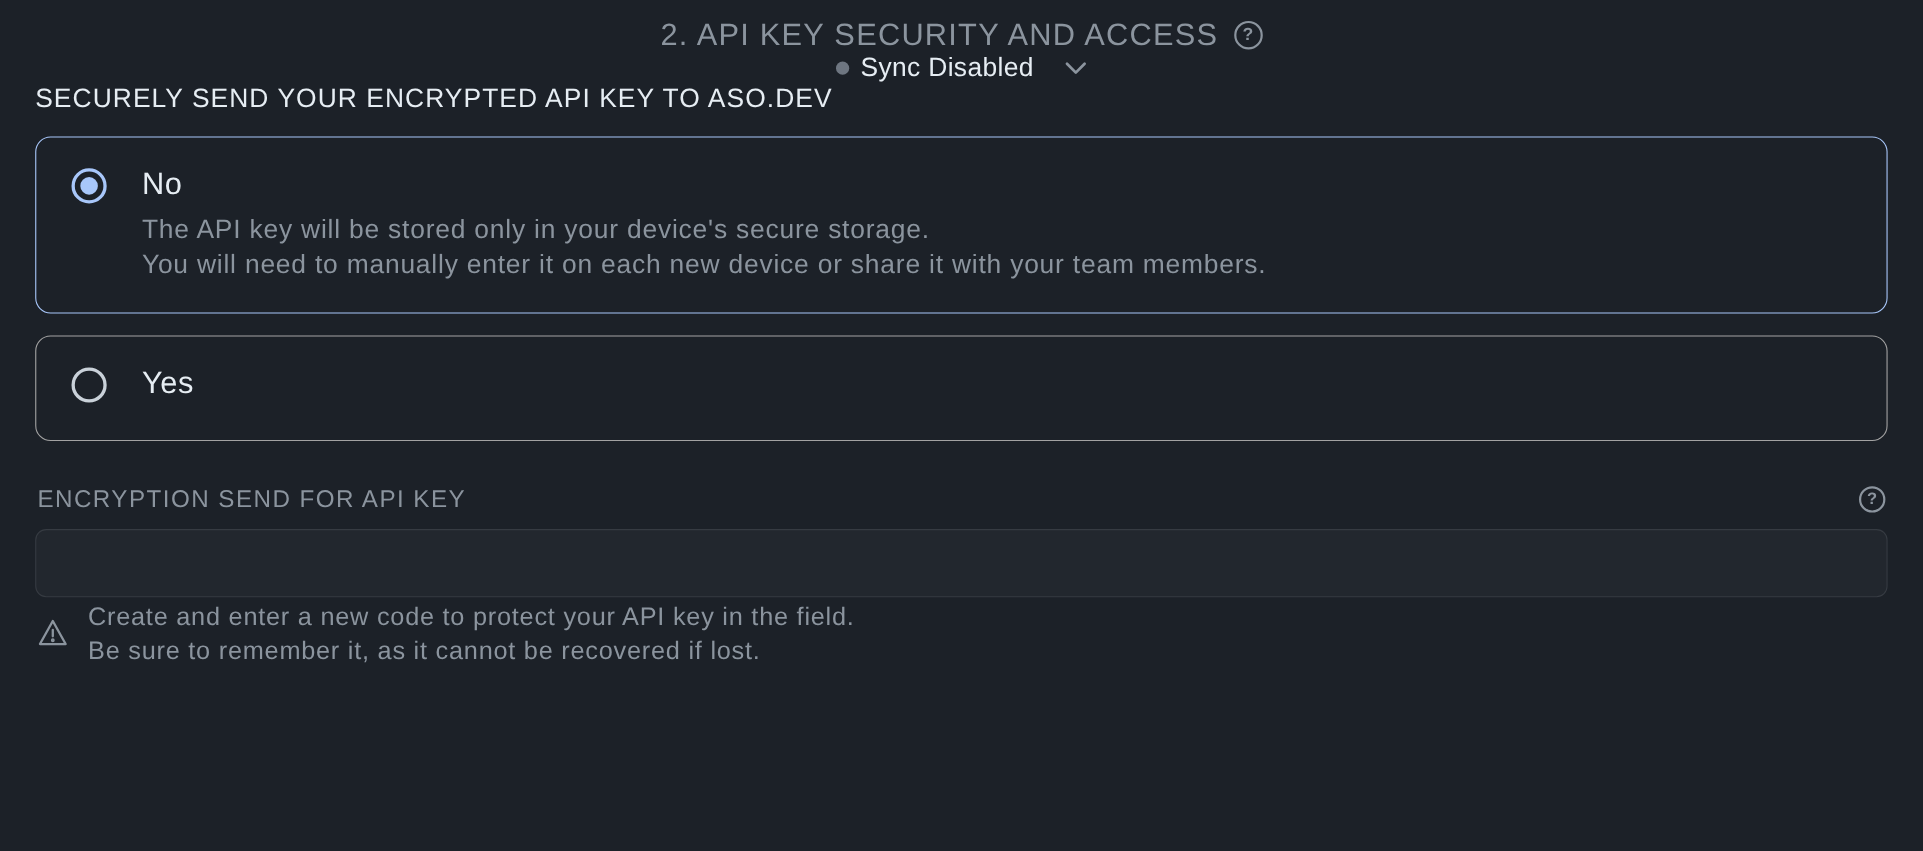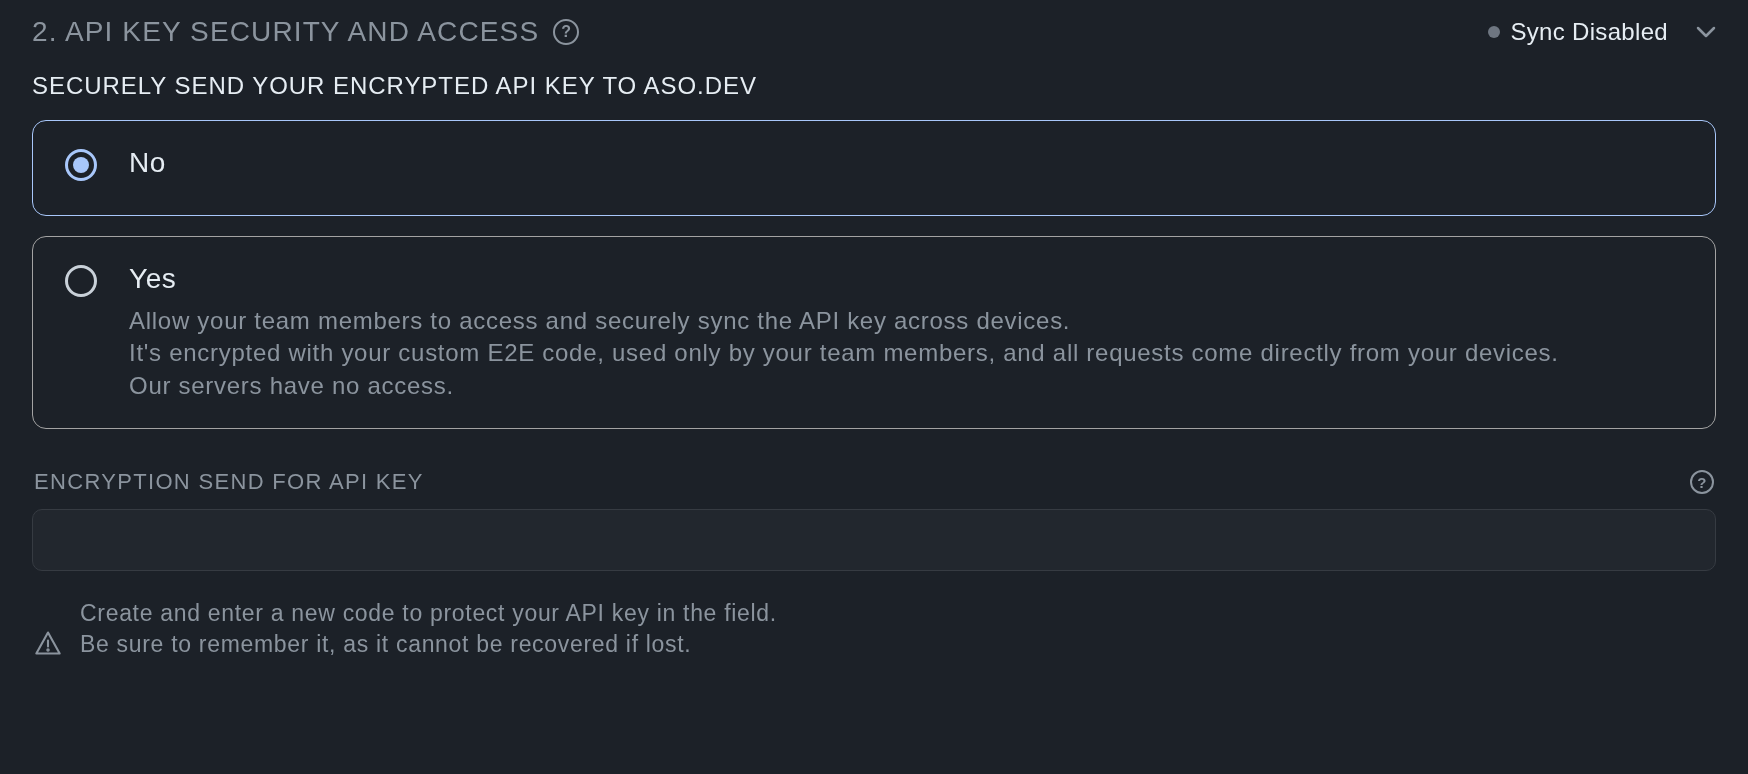--- a/index.html
+++ b/index.html
@@ -10,21 +10,21 @@
       padding: 16px 32px 28px 32px;
       width: 1748px;
       height: 774px;
       overflow: hidden;
       letter-spacing: 0.02em;
     }
     .header-row {
       display: flex;
       align-items: center;
       justify-content: space-between;
-      margin-bottom: 24px;
+      flex-direction: column;
     }
     .section-title-wrap {
       display: flex;
       align-items: center;
       gap: 14px;
     }
     .section-title {
       color: #8b949e;
       font-size: 28px;
       font-weight: 500;
@@ -157,23 +157,23 @@
       background: #22272e;
       border: 1px solid #363b42;
       border-radius: 10px;
       color: #e6edf3;
       font-size: 20px;
       padding: 0 18px;
       outline: none;
     }
     .enc-hint-row {
       display: flex;
-      align-items: flex-end;
+      align-items: center;
       gap: 18px;
-      margin-top: 27px;
+      margin-top: 2px;
       padding: 0 2px;
     }
     .warn-icon {
       flex-shrink: 0;
       color: #8b949e;
       margin-top: 4px;
     }
     .warn-icon svg { width: 28px; height: 26px; }
     .enc-hint {
       color: #8b949e;
@@ -203,30 +203,29 @@
     </span>
   </div>
 </div>
 
 <div class="subtitle">SECURELY SEND YOUR ENCRYPTED API KEY TO ASO.DEV</div>
 
 <div class="option-card selected">
   <div class="radio selected"></div>
   <div class="option-body">
     <div class="option-title">No</div>
+    <div class="option-desc">The API key will be stored only in your device's secure storage.
+You will need to manually enter it on each new device or share it with your team members.</div>
   </div>
 </div>
 
 <div class="option-card">
   <div class="radio"></div>
   <div class="option-body">
     <div class="option-title">Yes</div>
-    <div class="option-desc">Allow your team members to access and securely sync the API key across devices.
-It's encrypted with your custom E2E code, used only by your team members, and all requests come directly from your devices.
-Our servers have no access.</div>
   </div>
 </div>
 
 <div class="enc-section">
   <div class="enc-label-row">
     <span class="enc-label">ENCRYPTION SEND FOR API KEY</span>
     <span class="help-circle small">?</span>
   </div>
   <input class="enc-input" type="text" value="" style="">
   <div class="enc-hint-row">

